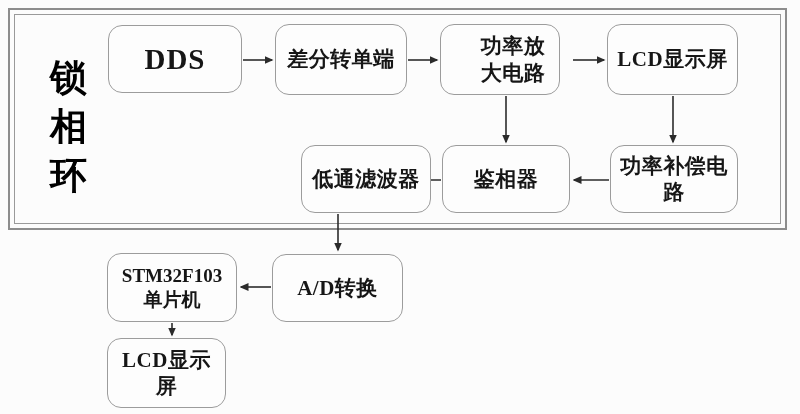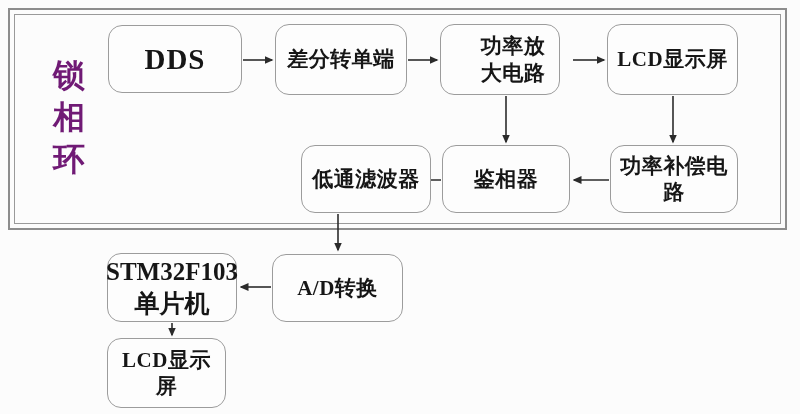--- a/index.html
+++ b/index.html
@@ -27,23 +27,23 @@
     position: absolute;
     left: 4px; top: 4px;
     right: 4px; bottom: 4px;
     border: 1px solid #9a9a9a;
   }
   
   .group-label {
     position: absolute;
     left: 50px; top: 54px;
     width: 35px;
-    font-size: 32px;
+    font-size: 37px;
     font-weight: bold;
-    color: #701a75;
+    color: #000000;
     line-height: 1.32;
     word-break: break-all;
     text-align: right;
   }
   
   .node {
     position: absolute;
     box-sizing: border-box;
     border: 1.6px solid #9c9c9c;
     border-radius: 14px;
@@ -53,21 +53,21 @@
     justify-content: center;
     text-align: center;
     font-weight: bold;
     color: #161616;
     font-size: 21px;
     letter-spacing: 0.5px;
     line-height: 1.25;
     padding: 2px 6px;
   }
   .node.latin-big { font-size: 29px; letter-spacing: 1px; }
-  .node.small-text { font-size: 25px; letter-spacing: 0; }
+  .node.small-text { font-size: 19px; letter-spacing: 0; }
 
   #node-dds   { left: 108px; top:  25px; width: 134px; height: 68px; }
   #node-diff  { left: 275px; top:  24px; width: 132px; height: 71px; }
   #node-pamp  { left: 440px; top:  24px; width: 120px; height: 71px; padding-left: 32px; }
   #node-saw   { left: 607px; top:  24px; width: 131px; height: 71px; }
   #node-lpf   { left: 273px; top: 145px; width: 130px; height: 68px; margin-left: 28px; }
   #node-pd    { left: 442px; top: 145px; width: 128px; height: 68px; }
   #node-pcomp { left: 610px; top: 145px; width: 128px; height: 68px; }
   #node-mcu   { left: 107px; top: 253px; width: 130px; height: 69px; }
   #node-adc   { left: 272px; top: 254px; width: 131px; height: 68px; }

